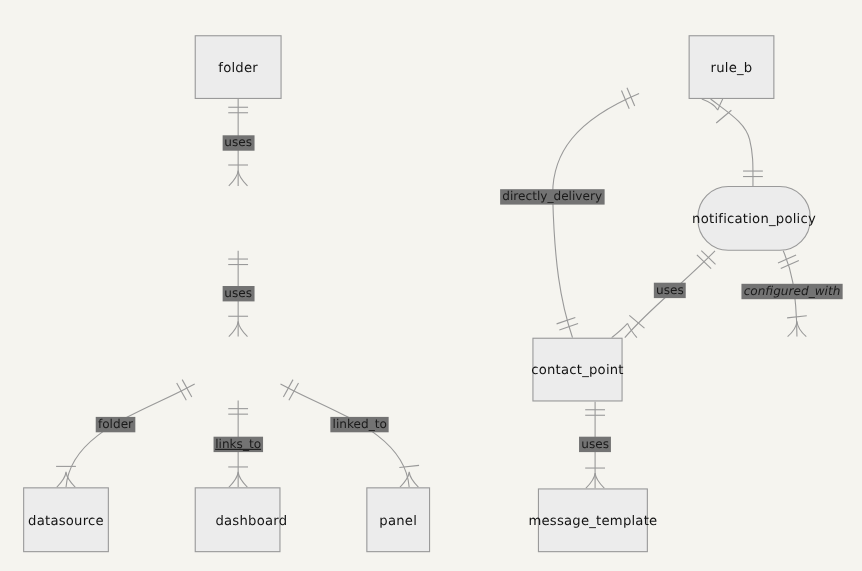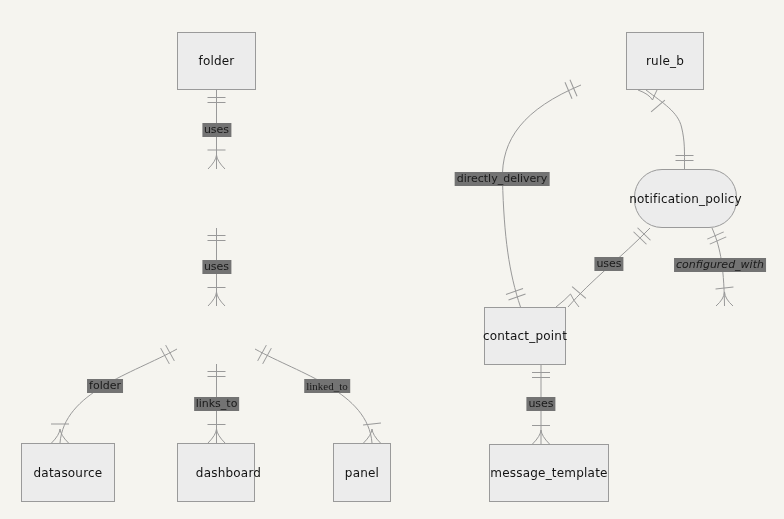--- a/index.html
+++ b/index.html
@@ -162,31 +162,31 @@
         <line x1="532" y1="377.5" x2="550" y2="377.5"></line>
       </g>
       <g>
         <line x1="532" y1="425.5" x2="550" y2="425.5"></line>
         <path d="M532.5 444 Q540.5 436 541 430 M549.5 444 Q541.5 436 541 430"></path>
       </g>
     </g>
   </svg>
 
   <div class="entity" style="left:177px; top:32px;  width:79px;  height:58px;">folder</div>
-  <div class="entity" style="left:21px;  top:443px; width:94px;  height:59px;">datasource</div>
+  <div class="entity" style="left:21px;  top:443px; width:78px;  height:59px;">datasource</div>
   <div class="entity" style="left:177px; top:443px; width:78px;  height:59px;padding-left:25px;">dashboard</div>
   <div class="entity" style="left:333px; top:443px; width:58px;  height:59px;">panel</div>
   <div class="entity" style="left:581px; top:32px;  width:78px;  height:58px;margin-left:45px;">rule_b</div>
   <div class="entity" style="left:634px; top:169px; width:103px; height:59px;border-radius:28px;">notification_policy</div>
   <div class="entity" style="left:484px; top:307px; width:82px;  height:58px;">contact_point</div>
-  <div class="entity" style="left:489px; top:444px; width:120px; height:58px;">message_template</div>
+  <div class="entity" style="left:489px; top:444px; width:100px; height:58px;">message_template</div>
 
   <div class="edge-label" style="left:216.5px; top:130px;">uses</div>
   <div class="edge-label" style="left:216.5px; top:267px;">uses</div>
   <div class="edge-label" style="left:105px;   top:386px;">folder</div>
-  <div class="edge-label" style="left:216.5px; top:404px;">links_to</div>
-  <div class="edge-label" style="left:327px;   top:386px;font-family:Liberation Serif, serif;">linked_to</div>
+  <div class="edge-label" style="left:216.5px; top:404px;text-decoration:underline;">links_to</div>
+  <div class="edge-label" style="left:327px;   top:386px;">linked_to</div>
   <div class="edge-label" style="left:502px;   top:179px;">directly_delivery</div>
   <div class="edge-label" style="left:609px;   top:264px;">uses</div>
   <div class="edge-label" style="left:720px;   top:265px;font-style:italic;">configured_with</div>
   <div class="edge-label" style="left:541px;   top:404px;">uses</div>
 
 </div>
 
 </body></html>

